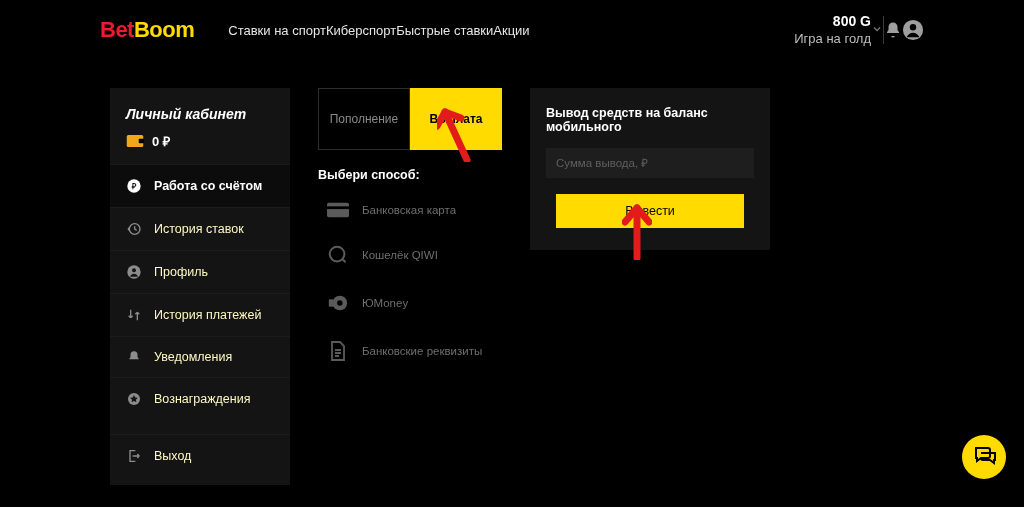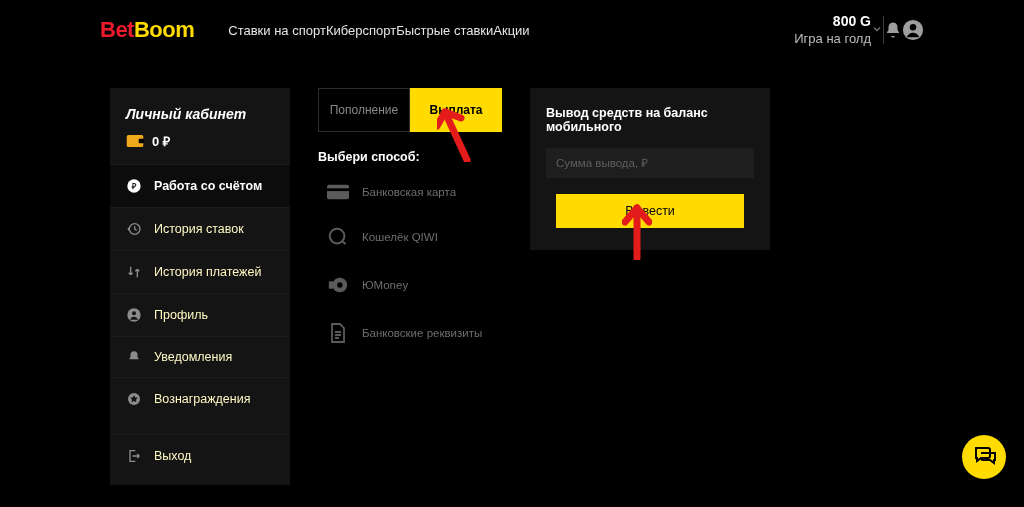--- a/index.html
+++ b/index.html
@@ -48,21 +48,21 @@
 }
 .side-item .si-icon { color:#8c8c8c; display:flex; width:16px; justify-content:center; }
 .side-item.active { background:#0c0c0c; font-weight:700; color:#fff; }
 .side-item.active .si-icon { color:#fff; }
 .side-sep { height:14px; }
 
 
 .mid { position:absolute; left: 318px; top: 88px; width: 184px; }
 .seg { display:flex; }
 .seg-btn {
-  flex:1; text-align:center; font-size:12px; padding:14px 0;
+  flex:1; text-align:center; font-size:12px; padding:23px 0;
   border:1px solid #2d2d2d; cursor:pointer;
 }
 .seg-btn.inactive { background:transparent; color:#888; }
 .seg-btn.active { background:#ffdb00; color:#000; font-weight:700; border-color:#ffdb00; }
 .choose { margin-top:18px; font-size:12.5px; font-weight:700; }
 .mlist { margin-top:14px; display:flex; flex-direction:column; gap:14px; }
 .method {
   display:flex; align-items:center; gap:12px;
   padding:6px 8px; font-size:11.5px; color:#6e6e6e; cursor:pointer;
 }
@@ -171,36 +171,36 @@
         <svg width="16" height="16" viewBox="0 0 24 24" fill="none" stroke="currentColor" stroke-width="2">
             <circle cx="13" cy="12" r="8"></circle>
             <path d="M13 8v4l3 2"></path>
             <path d="M3 12l2-2m-2 2l2 2"></path>
           </svg>
       </span>
       <span>История ставок</span>
     </div>
     <div class="side-item">
       <span class="si-icon">
-        <svg width="16" height="16" viewBox="0 0 24 24" fill="none" stroke="currentColor" stroke-width="2">
-            <path d="M7 4v12m0 0l-3-3m3 3l3-3"></path>
-            <path d="M17 20V8m0 0l-3 3m3-3l3 3"></path>
-          </svg>
-      </span>
-      <span>История платежей</span>
-    </div>
-    <div class="side-item">
-      <span class="si-icon">
         <svg width="16" height="16" viewBox="0 0 24 24" fill="currentColor">
             <circle cx="12" cy="12" r="10"></circle>
             <circle cx="12" cy="9.5" r="3" fill="#141414"></circle>
             <path d="M6 19c1-3 3.5-4.5 6-4.5s5 1.5 6 4.5" fill="#141414"></path>
           </svg>
       </span>
       <span>Профиль</span>
+    </div>
+    <div class="side-item">
+      <span class="si-icon">
+        <svg width="16" height="16" viewBox="0 0 24 24" fill="none" stroke="currentColor" stroke-width="2">
+            <path d="M7 4v12m0 0l-3-3m3 3l3-3"></path>
+            <path d="M17 20V8m0 0l-3 3m3-3l3 3"></path>
+          </svg>
+      </span>
+      <span>История платежей</span>
     </div>
     <div class="side-item">
       <span class="si-icon">
         <svg width="14" height="14" viewBox="0 0 24 24" fill="currentColor">
             <path d="M12 2a6 6 0 0 0-6 6v4l-2 3v1h16v-1l-2-3V8a6 6 0 0 0-6-6z"></path>
           </svg>
       </span>
       <span>Уведомления</span>
     </div>
     <div class="side-item">

